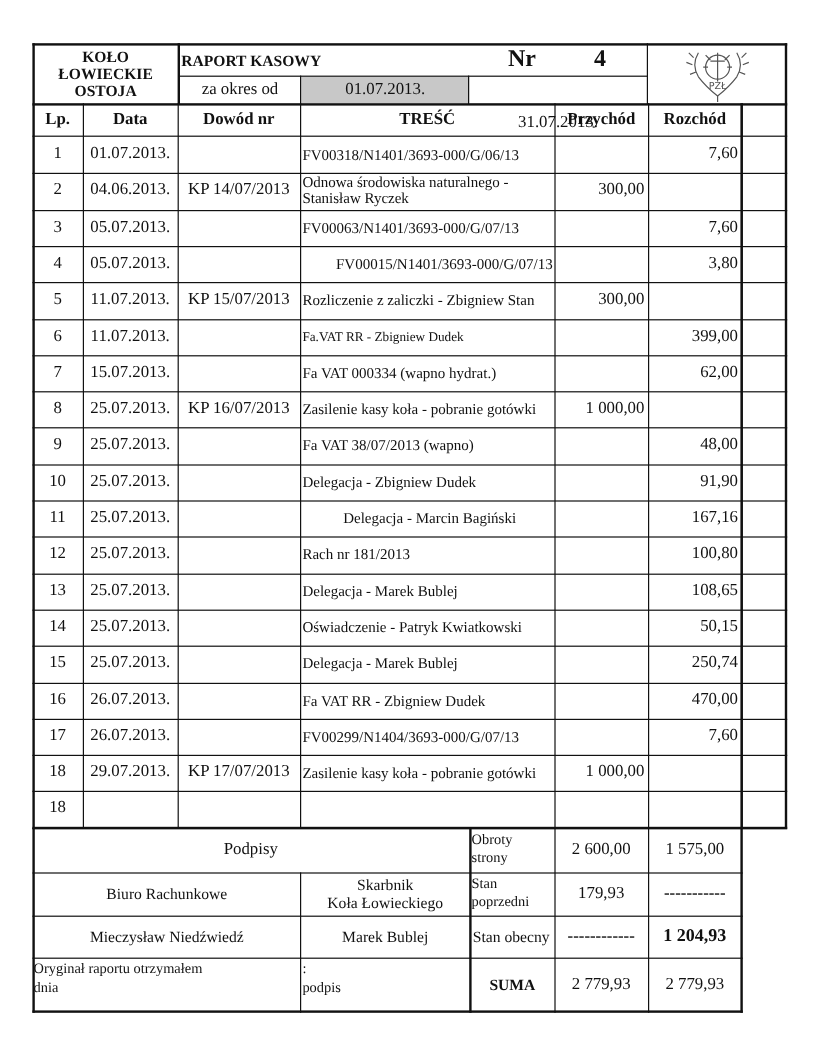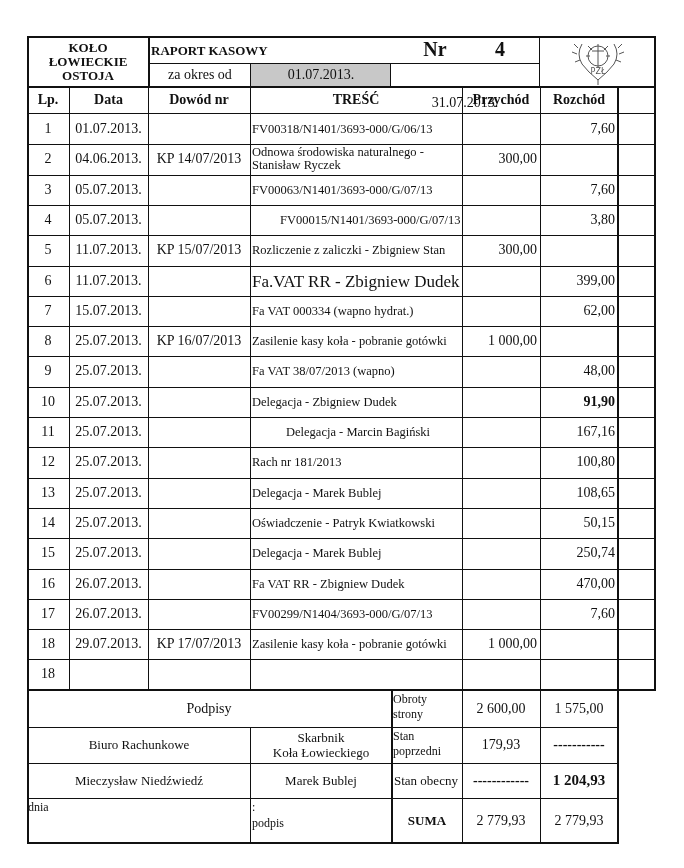--- a/index.html
+++ b/index.html
@@ -92,21 +92,21 @@
       <div class="abs c f14" style="left: 69px; top: 235px; width: 79px; height: 30px;">11.07.2013.</div>
       <div class="abs c f14" style="left: 148px; top: 235px; width: 102px; height: 30px;">KP 15/07/2013</div>
       <div class="abs l small" style="left: 250px; top: 235px; width: 212px; height: 30px; line-height: 13px; font-size: 12.5px;">Rozliczenie z zaliczki - Zbigniew Stan</div>
       <div class="abs r f14" style="left: 462px; top: 235px; width: 78px; height: 30px;">300,00</div>
       <div class="abs r f14" style="left: 540px; top: 235px; width: 78px; height: 30px;"></div>
     </div>
     <div>
       <div class="abs c f14" style="left: 27px; top: 266px; width: 42px; height: 30px;">6</div>
       <div class="abs c f14" style="left: 69px; top: 266px; width: 79px; height: 30px;">11.07.2013.</div>
       <div class="abs c f14" style="left: 148px; top: 266px; width: 102px; height: 30px;"></div>
-      <div class="abs l small" style="left: 250px; top: 266px; width: 212px; height: 30px; line-height: 13px; font-size: 17px;">Fa.VAT RR - Zbigniew Dudek</div>
+      <div class="abs l small" style="left: 250px; top: 266px; width: 212px; height: 30px; line-height: 13px; font-size: 11px;">Fa.VAT RR - Zbigniew Dudek</div>
       <div class="abs r f14" style="left: 462px; top: 266px; width: 78px; height: 30px;"></div>
       <div class="abs r f14" style="left: 540px; top: 266px; width: 78px; height: 30px;">399,00</div>
     </div>
     <div>
       <div class="abs c f14" style="left: 27px; top: 296px; width: 42px; height: 30px;">7</div>
       <div class="abs c f14" style="left: 69px; top: 296px; width: 79px; height: 30px;">15.07.2013.</div>
       <div class="abs c f14" style="left: 148px; top: 296px; width: 102px; height: 30px;"></div>
       <div class="abs l small" style="left: 250px; top: 296px; width: 212px; height: 30px; line-height: 13px; font-size: 12.5px;">Fa VAT 000334 (wapno hydrat.)</div>
       <div class="abs r f14" style="left: 462px; top: 296px; width: 78px; height: 30px;"></div>
       <div class="abs r f14" style="left: 540px; top: 296px; width: 78px; height: 30px;">62,00</div>
@@ -126,21 +126,21 @@
       <div class="abs l small" style="left: 250px; top: 356px; width: 212px; height: 30px; line-height: 13px; font-size: 12.5px;">Fa VAT 38/07/2013 (wapno)</div>
       <div class="abs r f14" style="left: 462px; top: 356px; width: 78px; height: 30px;"></div>
       <div class="abs r f14" style="left: 540px; top: 356px; width: 78px; height: 30px;">48,00</div>
     </div>
     <div>
       <div class="abs c f14" style="left: 27px; top: 387px; width: 42px; height: 30px;">10</div>
       <div class="abs c f14" style="left: 69px; top: 387px; width: 79px; height: 30px;">25.07.2013.</div>
       <div class="abs c f14" style="left: 148px; top: 387px; width: 102px; height: 30px;"></div>
       <div class="abs l small" style="left: 250px; top: 387px; width: 212px; height: 30px; line-height: 13px; font-size: 12.5px;">Delegacja - Zbigniew Dudek</div>
       <div class="abs r f14" style="left: 462px; top: 387px; width: 78px; height: 30px;"></div>
-      <div class="abs r f14" style="left: 540px; top: 387px; width: 78px; height: 30px; font-weight: bold;">91,90</div>
+      <div class="abs r f14" style="left: 540px; top: 387px; width: 78px; height: 30px;">91,90</div>
     </div>
     <div>
       <div class="abs c f14" style="left: 27px; top: 417px; width: 42px; height: 30px;">11</div>
       <div class="abs c f14" style="left: 69px; top: 417px; width: 79px; height: 30px;">25.07.2013.</div>
       <div class="abs c f14" style="left: 148px; top: 417px; width: 102px; height: 30px;"></div>
       <div class="abs l small" style="left: 250px; top: 417px; width: 212px; height: 30px; line-height: 13px; font-size: 12.5px; padding-left: 36px;">Delegacja - Marcin Bagiński</div>
       <div class="abs r f14" style="left: 462px; top: 417px; width: 78px; height: 30px;"></div>
       <div class="abs r f14" style="left: 540px; top: 417px; width: 78px; height: 30px;">167,16</div>
     </div>
     <div>
@@ -211,20 +211,21 @@
 
 <div class="abs c f14" style="left:27px;top:690px;width:364px;height:37px;">Podpisy</div>
 <div class="abs c f13" style="left:27px;top:727px;width:224px;height:36px;">Biuro Rachunkowe</div>
 <div class="abs c f13" style="left:251px;top:727px;width:140px;height:36px;flex-direction:column;line-height:15px;">
   <span>Skarbnik</span>
   <span>Koła Łowieckiego</span>
 </div>
 <div class="abs c f13" style="left:27px;top:763px;width:224px;height:35px;">Mieczysław Niedźwiedź</div>
 <div class="abs c f13" style="left:251px;top:763px;width:140px;height:35px;">Marek Bublej</div>
 <div class="abs small" style="left:28px;top:801px;width:220px;height:40px;">
+  <div style="height:16px;">Oryginał raportu otrzymałem</div>
   <div>dnia</div>
 </div>
 <div class="abs small" style="left:252px;top:801px;width:136px;height:40px;">
   <div style="height:16px;">:</div>
   <div>podpis</div>
 </div>
 
 <div class="abs small" style="left:393px;top:692px;width:68px;height:34px;line-height:15px;">
   <div>Obroty</div>
   <div>strony</div>

